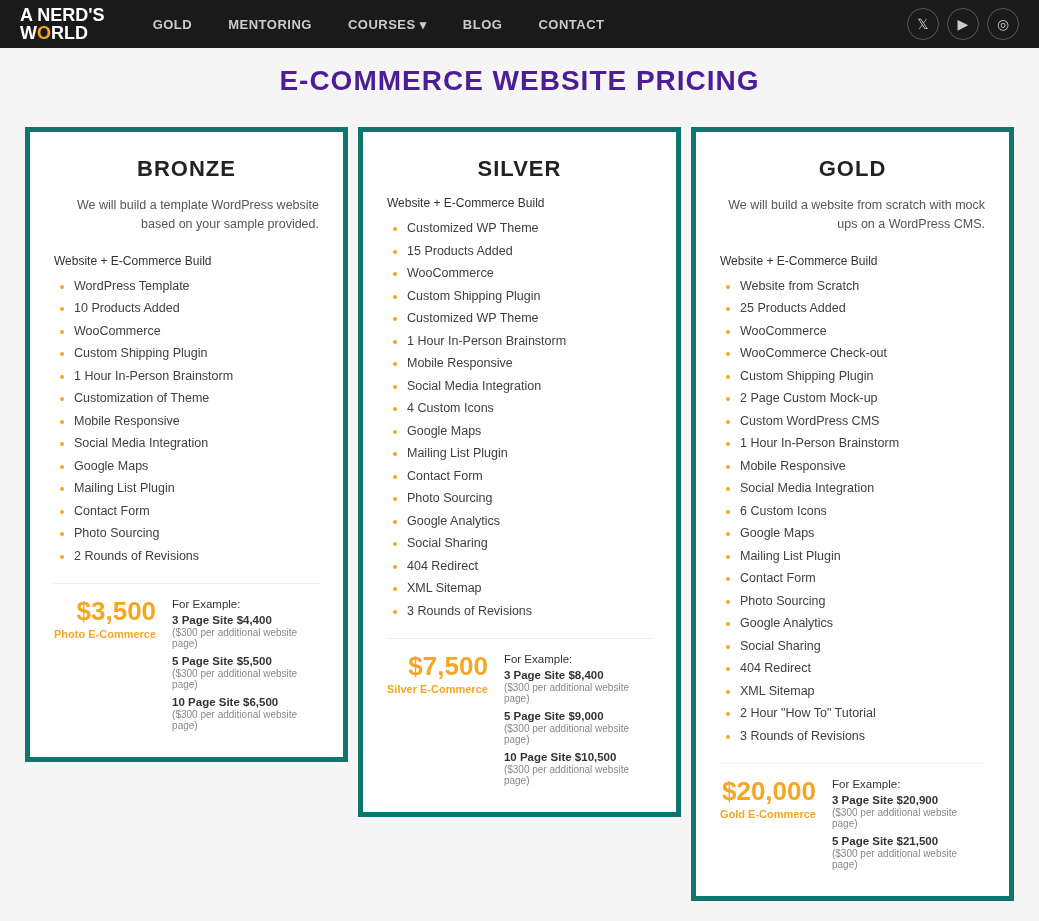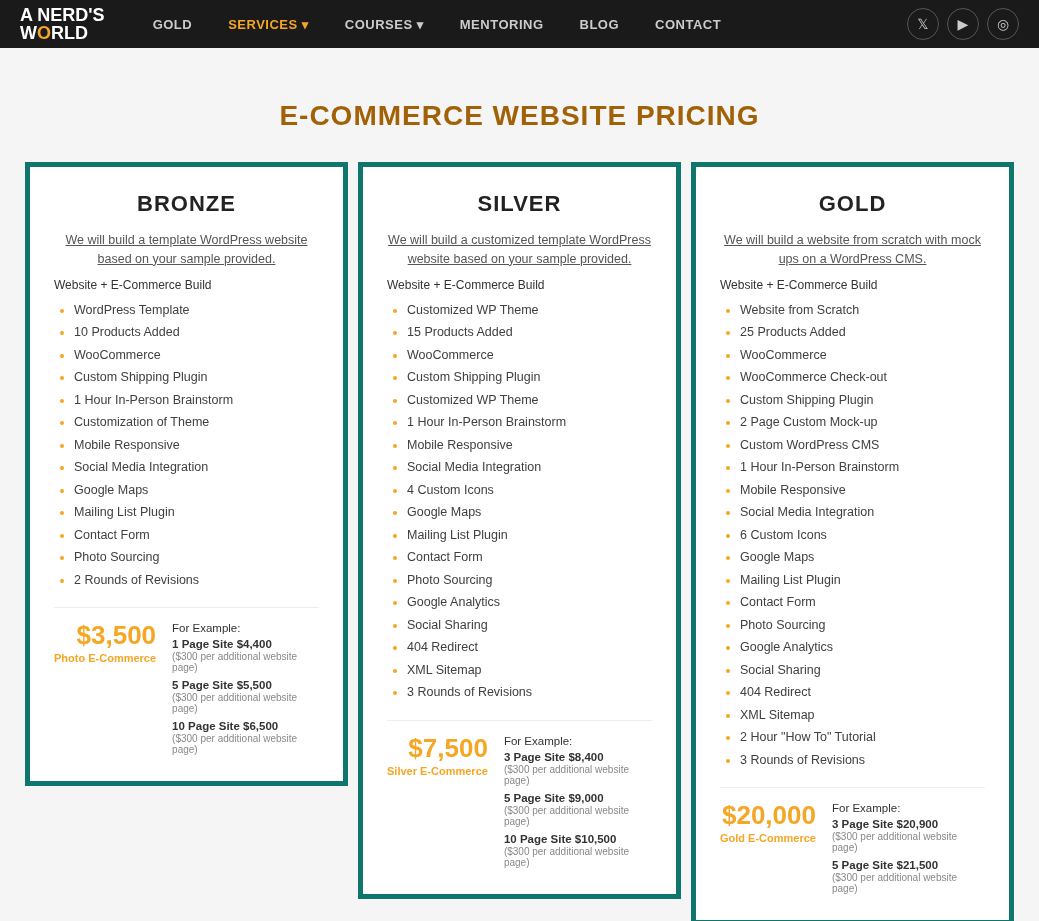--- a/index.html
+++ b/index.html
@@ -50,25 +50,25 @@
       border: 1px solid #555;
       display: flex; align-items: center; justify-content: center;
       color: #ccc;
       cursor: pointer;
       font-size: 14px;
     }
 
     
     .page-title {
       text-align: center;
-      padding: 52px 20px 30px;
+      padding: 17px 20px 30px;
       font-size: 28px;
       font-weight: 900;
       letter-spacing: 1px;
-      color: #a16207;
+      color: #4c1d95;
     }
 
     
     .pricing-container {
       display: flex;
       gap: 0;
       padding: 0 20px 40px;
       max-width: 1039px;
       margin: 0 auto;
       justify-content: center;
@@ -84,26 +84,25 @@
     }
     .card-title {
       text-align: center;
       font-size: 22px;
       font-weight: 900;
       letter-spacing: 1px;
       color: #222;
       margin-bottom: 14px;
     }
     .card-desc {
-      text-align: center;
+      text-align: right;
       font-size: 12.5px;
       color: #555;
-      margin-bottom: 9px;
+      margin-bottom: 20px;
       line-height: 1.5;
-      text-decoration: underline;
     }
     .section-header {
       font-size: 12px;
       font-weight: 400;
       color: #333;
       margin-bottom: 10px;
     }
     .feature-list {
       list-style: disc;
       padding-left: 20px;
@@ -163,23 +162,22 @@
   </style>
 </head>
 <body>
 
 <nav>
   <div class="nav-logo">
     A NERD'S<br>W<span>O</span>RLD
   </div>
   <div class="nav-links">
     <a class="nav-link">GOLD</a>
-    <a class="nav-link active">SERVICES ▾</a>
+    <a class="nav-link">MENTORING</a>
     <a class="nav-link">COURSES ▾</a>
-    <a class="nav-link">MENTORING</a>
     <a class="nav-link">BLOG</a>
     <a class="nav-link">CONTACT</a>
   </div>
   <div class="nav-icons">
     <div class="nav-icon-btn">𝕏</div>
     <div class="nav-icon-btn">▶</div>
     <div class="nav-icon-btn">◎</div>
   </div>
 </nav>
 
@@ -206,33 +204,32 @@
       <li><span>Photo Sourcing</span></li>
       <li><span>2 Rounds of Revisions</span></li>
     </ul>
     <div class="pricing-footer">
       <div>
         <div class="price-big">$3,500</div>
         <div class="price-label">Photo E-Commerce</div>
       </div>
       <div class="price-examples">
         <div class="for-example">For Example:</div>
-        <div class="example-row">1 Page Site $4,400</div>
+        <div class="example-row">3 Page Site $4,400</div>
         <div class="example-sub">($300 per additional website page)</div>
         <div class="example-row">5 Page Site $5,500</div>
         <div class="example-sub">($300 per additional website page)</div>
         <div class="example-row">10 Page Site $6,500</div>
         <div class="example-sub">($300 per additional website page)</div>
       </div>
     </div>
   </div>
 
   <div class="pricing-card">
     <div class="card-title">SILVER</div>
-    <div class="card-desc">We will build a customized template WordPress website based on your sample provided.</div>
     <div class="section-header">Website + E-Commerce Build</div>
     <ul class="feature-list">
       <li><span>Customized WP Theme</span></li>
       <li><span>15 Products Added</span></li>
       <li><span>WooCommerce</span></li>
       <li><span>Custom Shipping Plugin</span></li>
       <li><span>Customized WP Theme</span></li>
       <li><span>1 Hour In-Person Brainstorm</span></li>
       <li><span>Mobile Responsive</span></li>
       <li><span>Social Media Integration</span></li>

